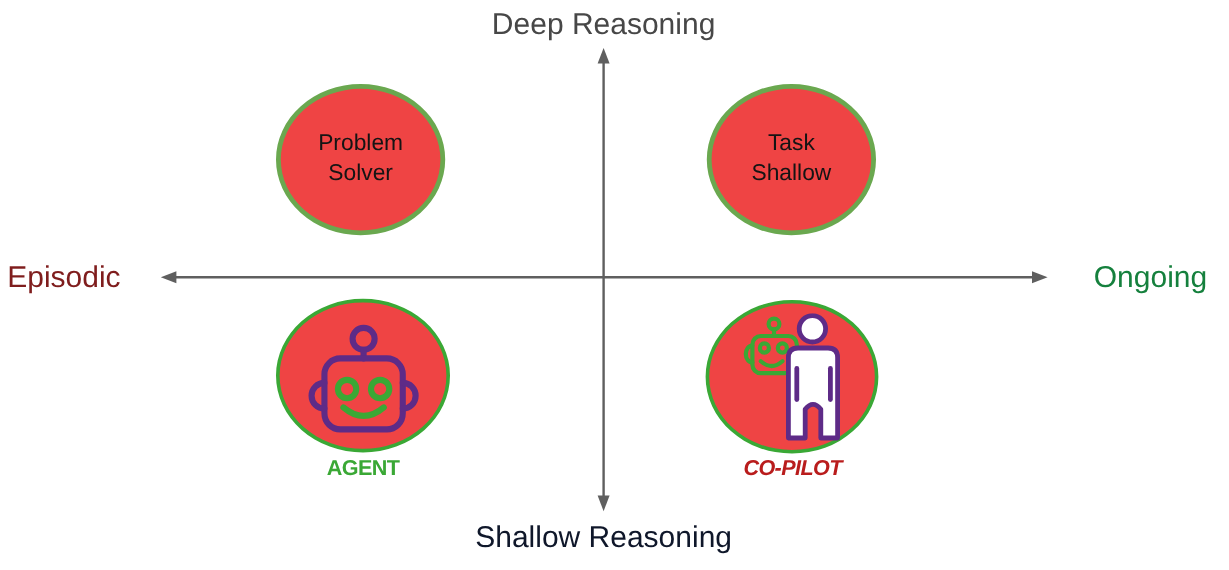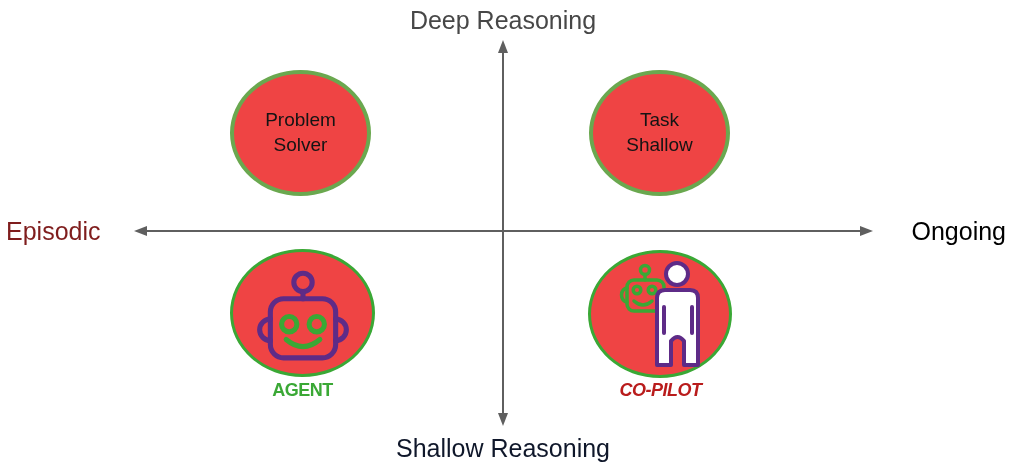--- a/index.html
+++ b/index.html
@@ -53,21 +53,21 @@
   .node.br svg{margin-top:2px;}
 </style>
 </head>
 <body>
 
 <div class="canvas">
 
   <div class="axis-label top" style="color: rgb(71, 71, 71);">Deep Reasoning</div>
   <div class="axis-label bottom" style="color: #0f172a;">Shallow Reasoning</div>
   <div class="axis-label left" style="color: #7f1d1d;">Episodic</div>
-  <div class="axis-label right" style="color: #000000;">Ongoing</div>
+  <div class="axis-label right" style="color: #15803d;">Ongoing</div>
 
   <svg class="axes" viewBox="0 0 1024 475" aria-hidden="true">
     <g stroke-width="2" stroke="#5f5f5f">
       <line x1="503" y1="51" x2="503" y2="416"></line>
     </g>
     <g stroke-width="2" stroke="#5f5f5f">
       <line x1="145" y1="231" x2="862" y2="231"></line>
     </g>
     <g stroke="none" fill="#5f5f5f">
       <polygon points="503,40 498,53 508,53"></polygon>

